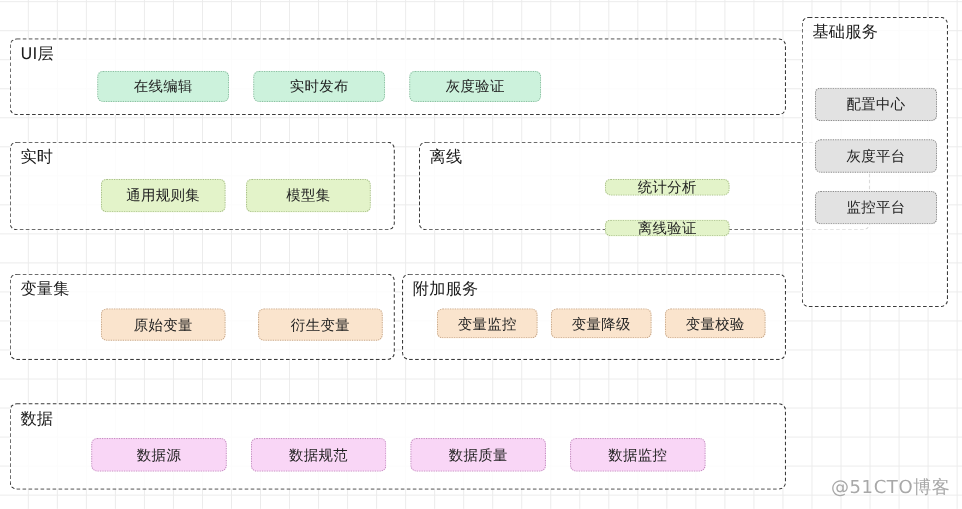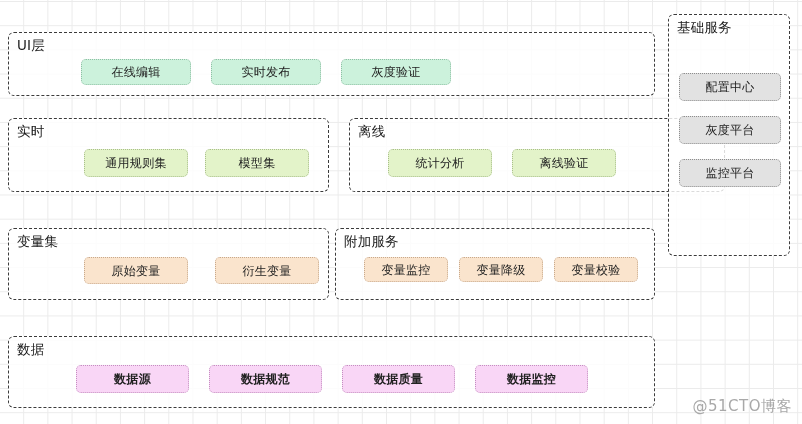--- a/index.html
+++ b/index.html
@@ -63,35 +63,35 @@
     text-align: center;
     display: flex;
     align-items: center;
     justify-content: center;
     white-space: nowrap;
     letter-spacing: 0.3px;
   }
   .node.green  { background-color: #ccf2dc; border-color: #8fbfa4; }
   .node.lime   { background-color: #e3f3c9; border-color: #a9bf8b; text-align: right; }
   .node.peach  { background-color: #fae4cd; border-color: #c8a98c; }
-  .node.pink   { background-color: #f9d6f6; border-color: #c48fc0; font-weight: bold; }
+  .node.pink   { background-color: #f9d6f6; border-color: #c48fc0; }
   .node.grey   { background-color: #e2e2e2; border-color: #8d8d8d; }
 
   
   #grp-ui   { left: 8px;  top: 32px;  width: 647px; height: 64px; }
   #grp-ui .nodes { top: 26px; height: 26px; padding-left: 72px; gap: 20px; }
   #grp-ui .node  { width: 110px; height: 26px; }
 
   
   #grp-realtime { left: 8px;   top: 118px; width: 321px; height: 74px; }
   #grp-realtime .nodes { top: 30px; height: 28px; padding-left: 75px; gap: 17px; }
   #grp-realtime .node  { width: 104px; height: 28px; }
 
   #grp-offline  { left: 349px; top: 118px; width: 376px; height: 74px; }
-  #grp-offline .nodes { top: 30px; height: 28px; padding-left: 38px; gap: 20px; }
+  #grp-offline .nodes { top: 30px; height: 28px; padding-left: 38px; gap: 20px; flex-direction: column; }
   #grp-offline .node  { width: 104px; height: 28px; }
 
   
   #grp-varset   { left: 8px;   top: 228px; width: 321px; height: 72px; }
   #grp-varset .nodes { top: 28px; height: 27px; padding-left: 75px; gap: 27px; }
   #grp-varset .node  { width: 104px; height: 27px; }
 
   #grp-addon    { left: 335px; top: 228px; width: 320px; height: 72px; }
   #grp-addon .nodes { top: 28px; height: 25px; padding-left: 28px; gap: 11px; }
   #grp-addon .node  { width: 84px; height: 25px; }

